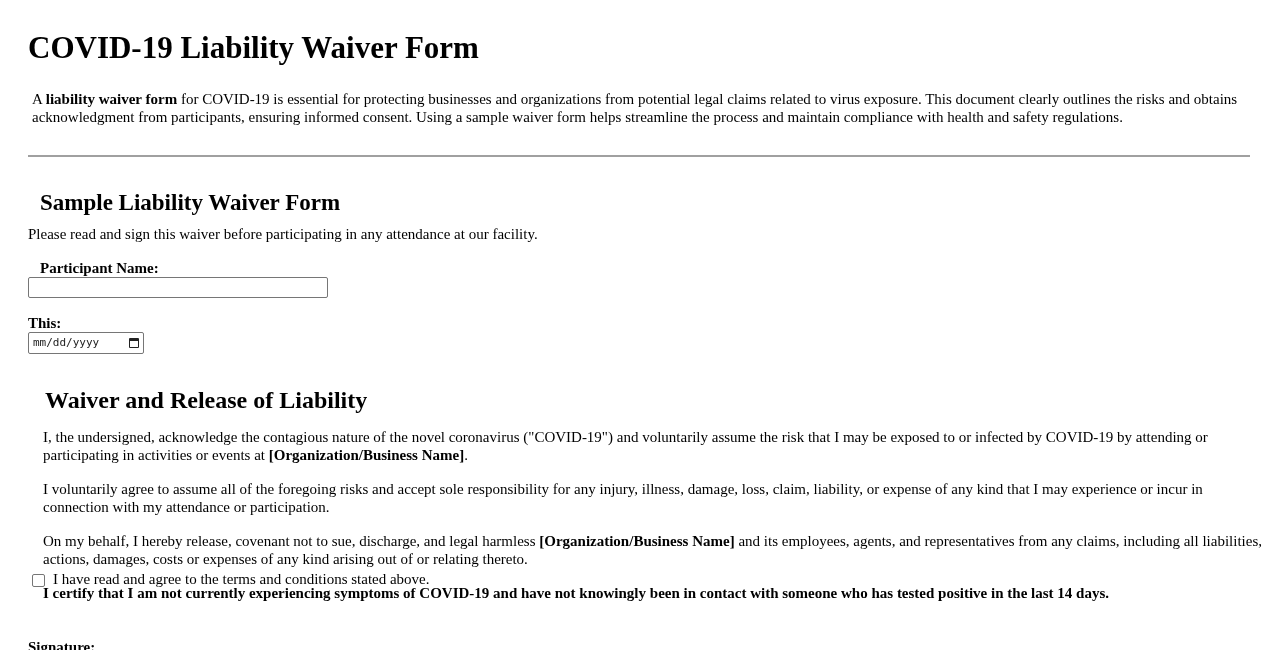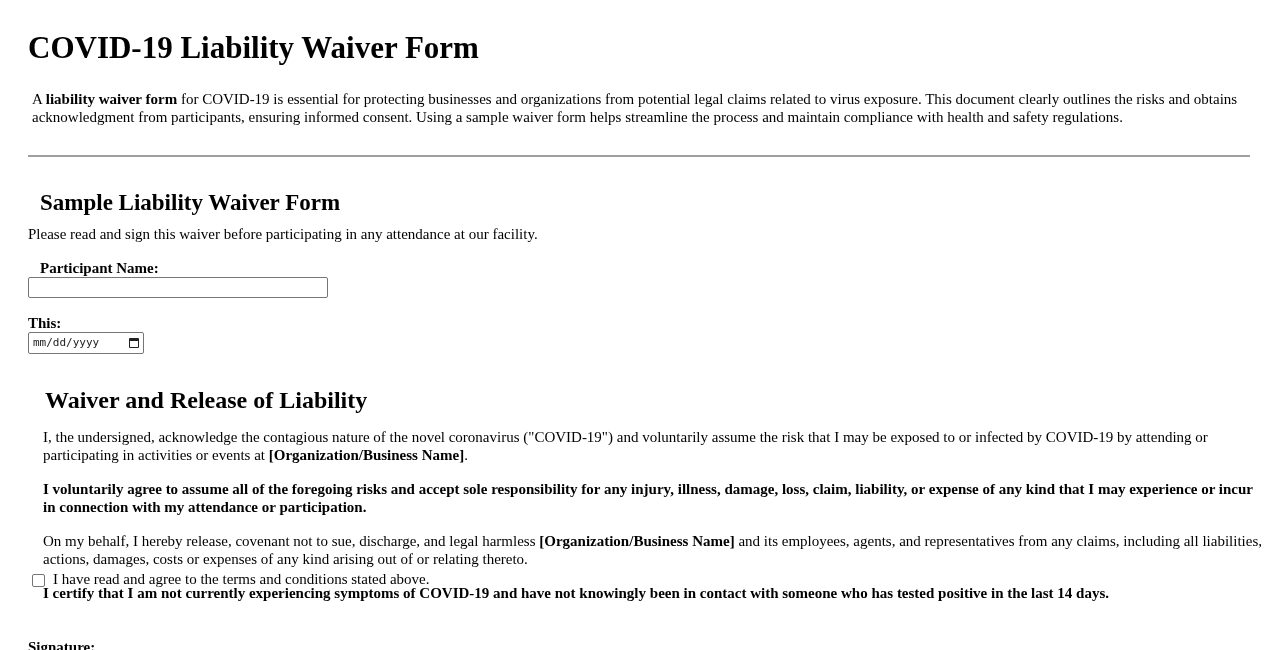--- a/index.html
+++ b/index.html
@@ -56,21 +56,21 @@
     .cal-icon {
       width: 10px; height: 10px; border: 1.5px solid #222; border-top-width: 3px;
       border-radius: 1px; box-sizing: border-box;
     }
     h3 {
       position: absolute; top: 372px; left: 0; margin: 17px;
       font-size: 24px; line-height: 22px; font-weight: bold; white-space: nowrap;
     }
     .para { position: absolute; left: 0; width: 1222px; margin: 15px; }
     .p1 { top: 413px; }
-    .p2 { top: 465px; font-weight: bold; }
+    .p2 { top: 465px; }
     .p3 { top: 517px; }
     .p4 { top: 569px; font-weight: bold; }
     .agree {
       position: absolute; top: 570px; left: 0; display: flex; align-items: flex-end;
       white-space: nowrap;
     }
     .checkbox {
       width: 13px; height: 13px; box-sizing: border-box;
       border: 1px solid #767676; border-radius: 2px; background: #fff;
       margin: 0 8px 0 4px; position: relative; top: -1px;

